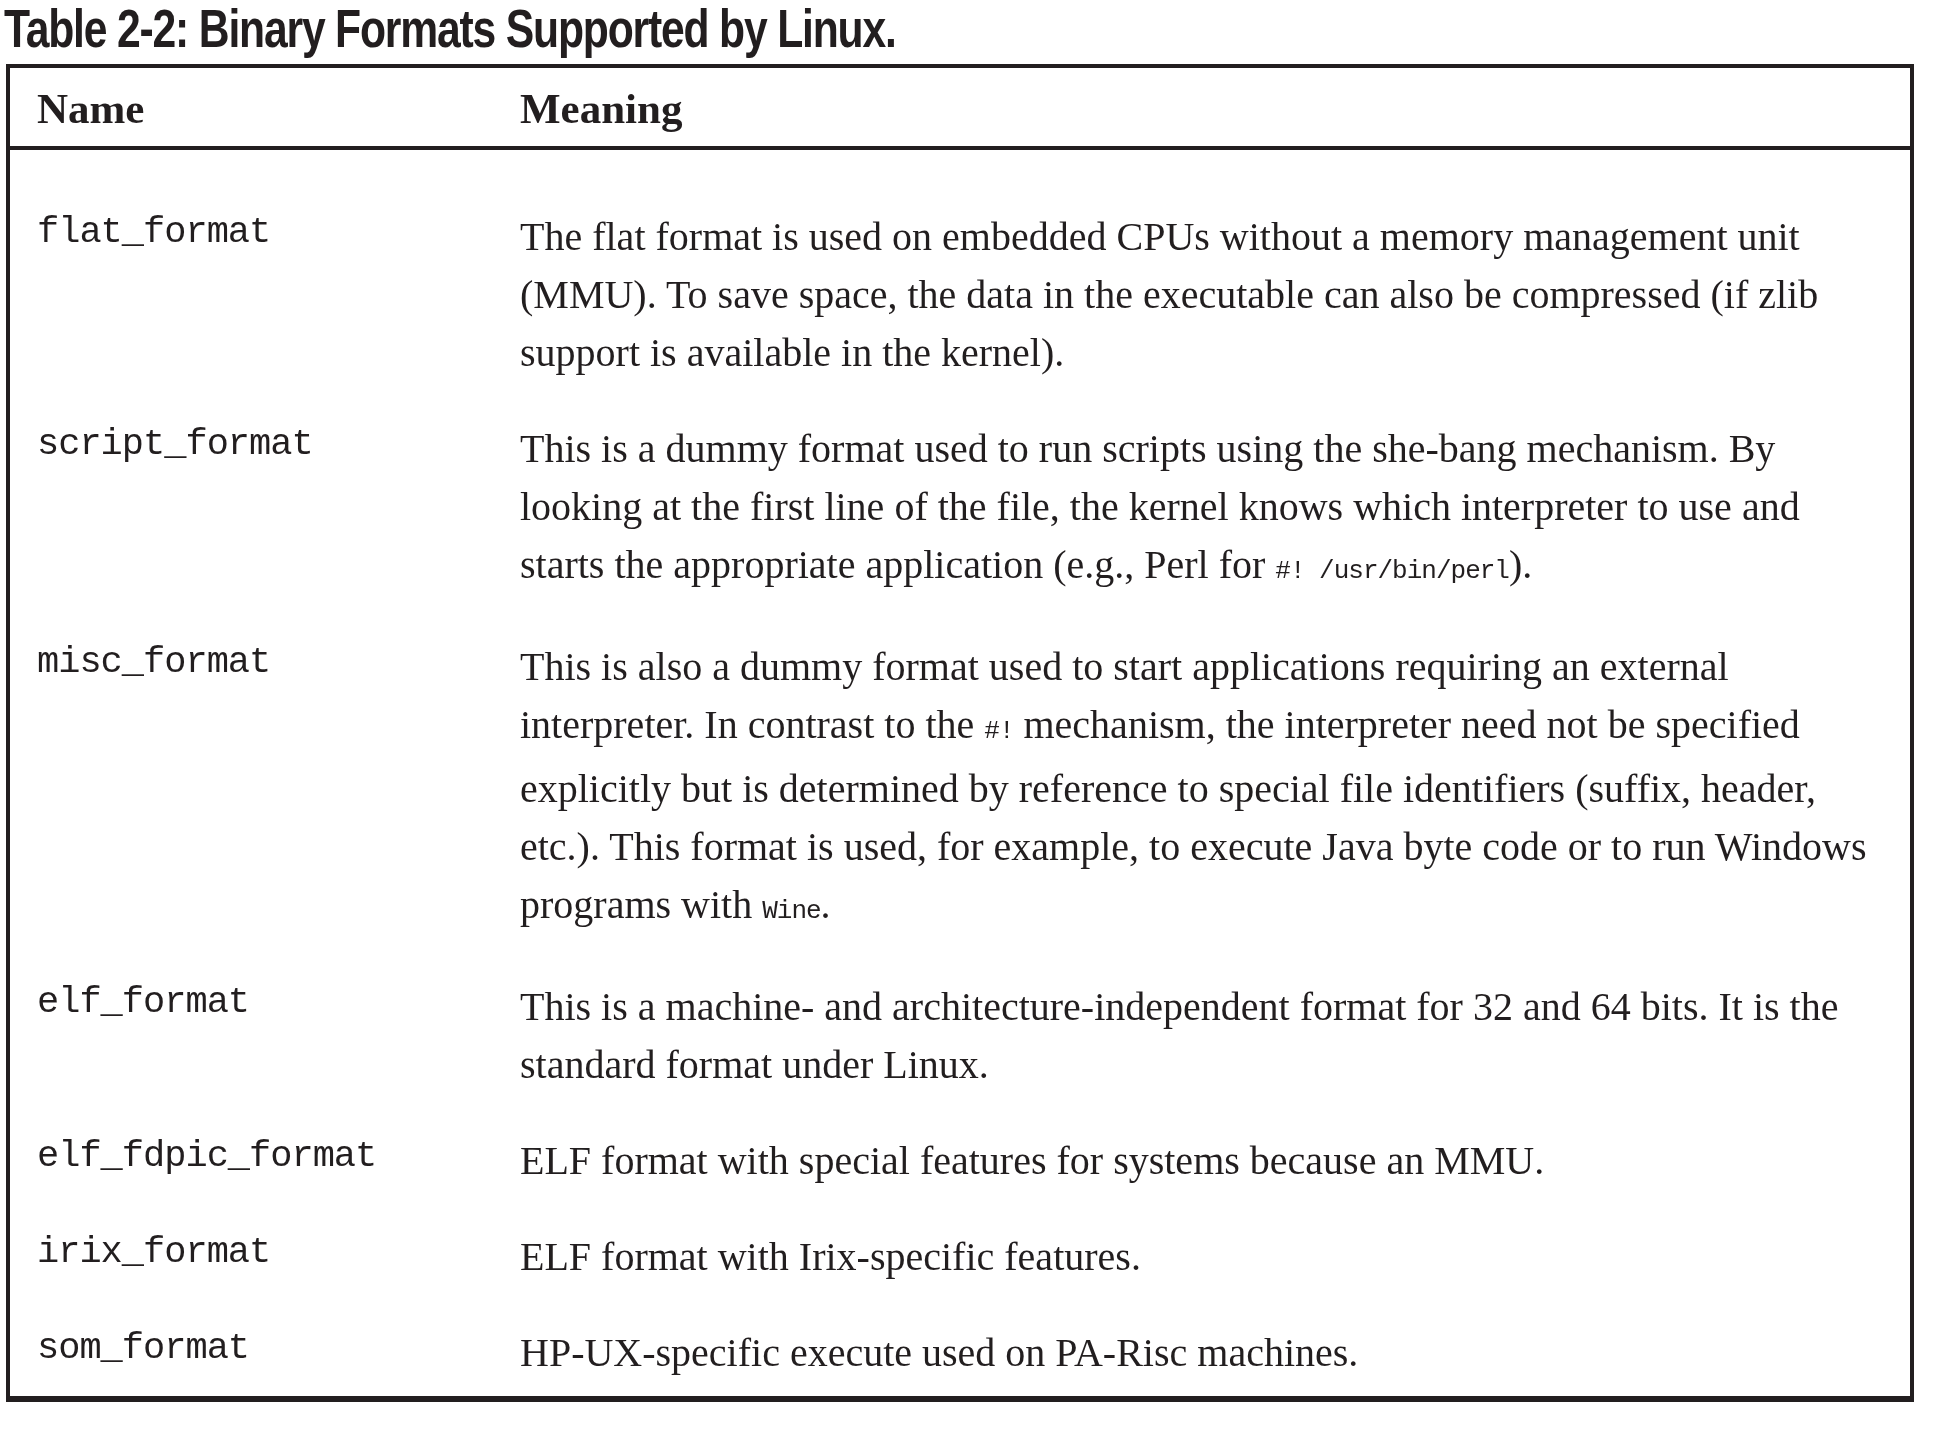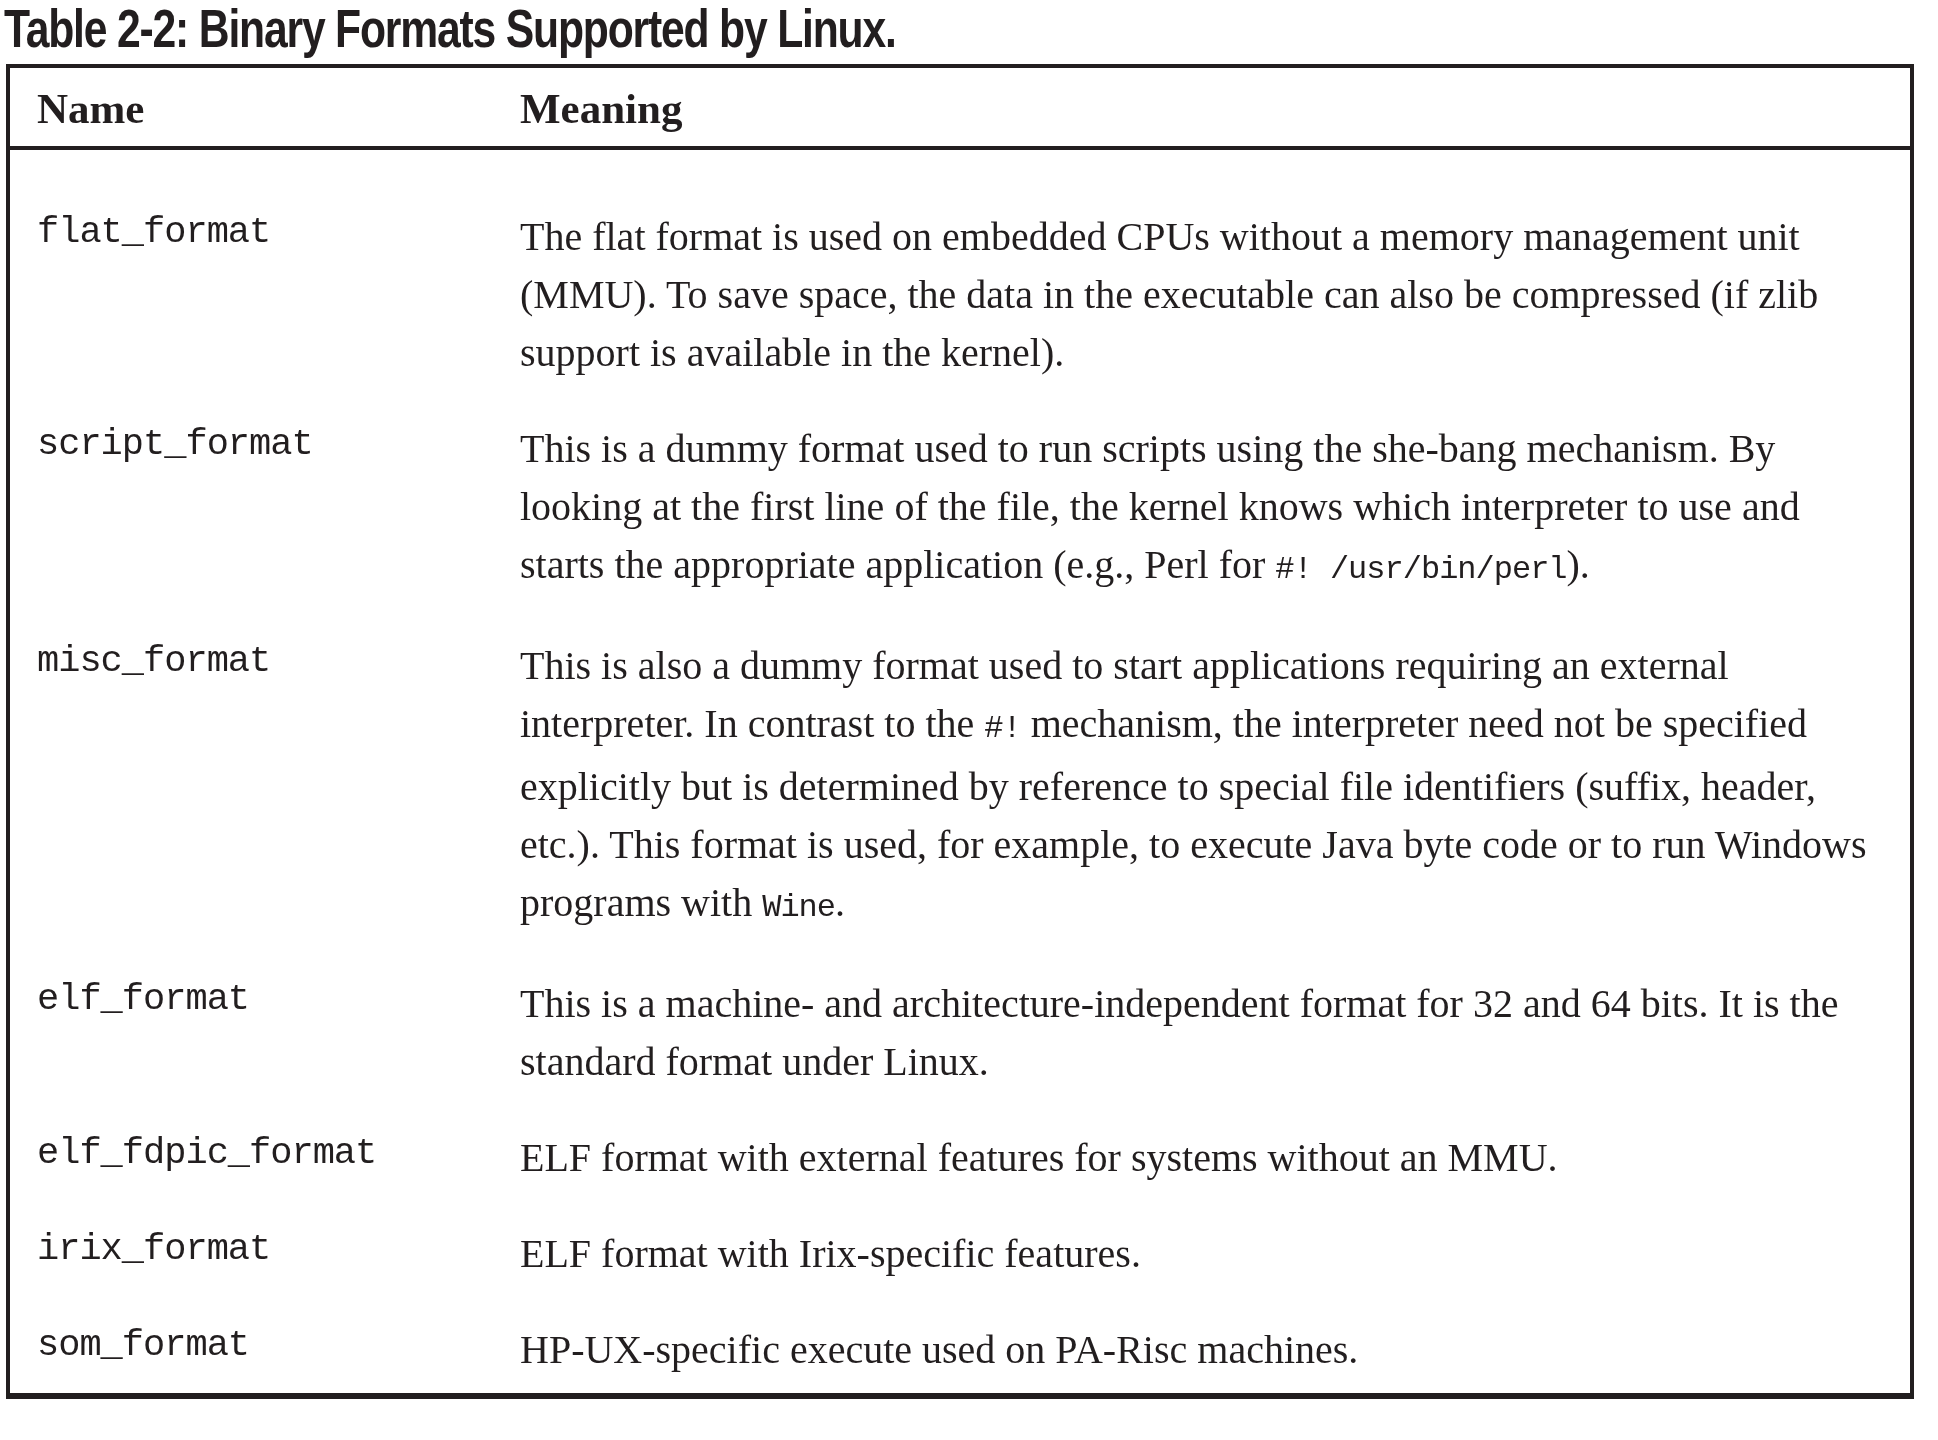--- a/index.html
+++ b/index.html
@@ -62,21 +62,21 @@
   }
   code.format-name {
     font-family: "Liberation Mono", monospace;
     font-size: 37px;
     line-height: 49px;
     letter-spacing: -1px;
     white-space: nowrap;
   }
   code.inline-code {
     font-family: "Liberation Mono", monospace;
-    font-size: 32px;
+    font-size: 26px;
     letter-spacing: -1px;
   }
 </style>
 </head>
 <body>
 
 <div class="page">
   <h1 class="doc-title">Table 2-2: Binary Formats Supported by Linux.</h1>
 
   <table class="formats">
@@ -103,21 +103,21 @@
         <tr>
           <td class="name-cell"><code class="format-name">misc_format</code></td>
           <td class="meaning-cell"><span class="meaning-text">This is also a dummy format used to start applications requiring an external interpreter. In contrast to the </span><code class="inline-code">#!</code><span class="meaning-text"> mechanism, the interpreter need not be specified explicitly but is determined by reference to special file identifiers (suffix, header, etc.). This format is used, for example, to execute Java byte code or to run Windows programs with </span><code class="inline-code">Wine</code><span class="meaning-text">.</span></td>
         </tr>
         <tr>
           <td class="name-cell"><code class="format-name">elf_format</code></td>
           <td class="meaning-cell"><span class="meaning-text">This is a machine- and architecture-independent format for 32 and 64 bits. It is the standard format under Linux.</span></td>
         </tr>
         <tr>
           <td class="name-cell"><code class="format-name">elf_fdpic_format</code></td>
-          <td class="meaning-cell"><span class="meaning-text">ELF format with external features for systems without an MMU.</span></td>
+          <td class="meaning-cell"><span class="meaning-text">ELF format with special features for systems because an MMU.</span></td>
         </tr>
         <tr>
           <td class="name-cell"><code class="format-name">irix_format</code></td>
           <td class="meaning-cell"><span class="meaning-text">ELF format with Irix-specific features.</span></td>
         </tr>
         <tr>
           <td class="name-cell"><code class="format-name">som_format</code></td>
           <td class="meaning-cell"><span class="meaning-text">HP-UX-specific execute used on PA-Risc machines.</span></td>
         </tr>
       </tbody>

